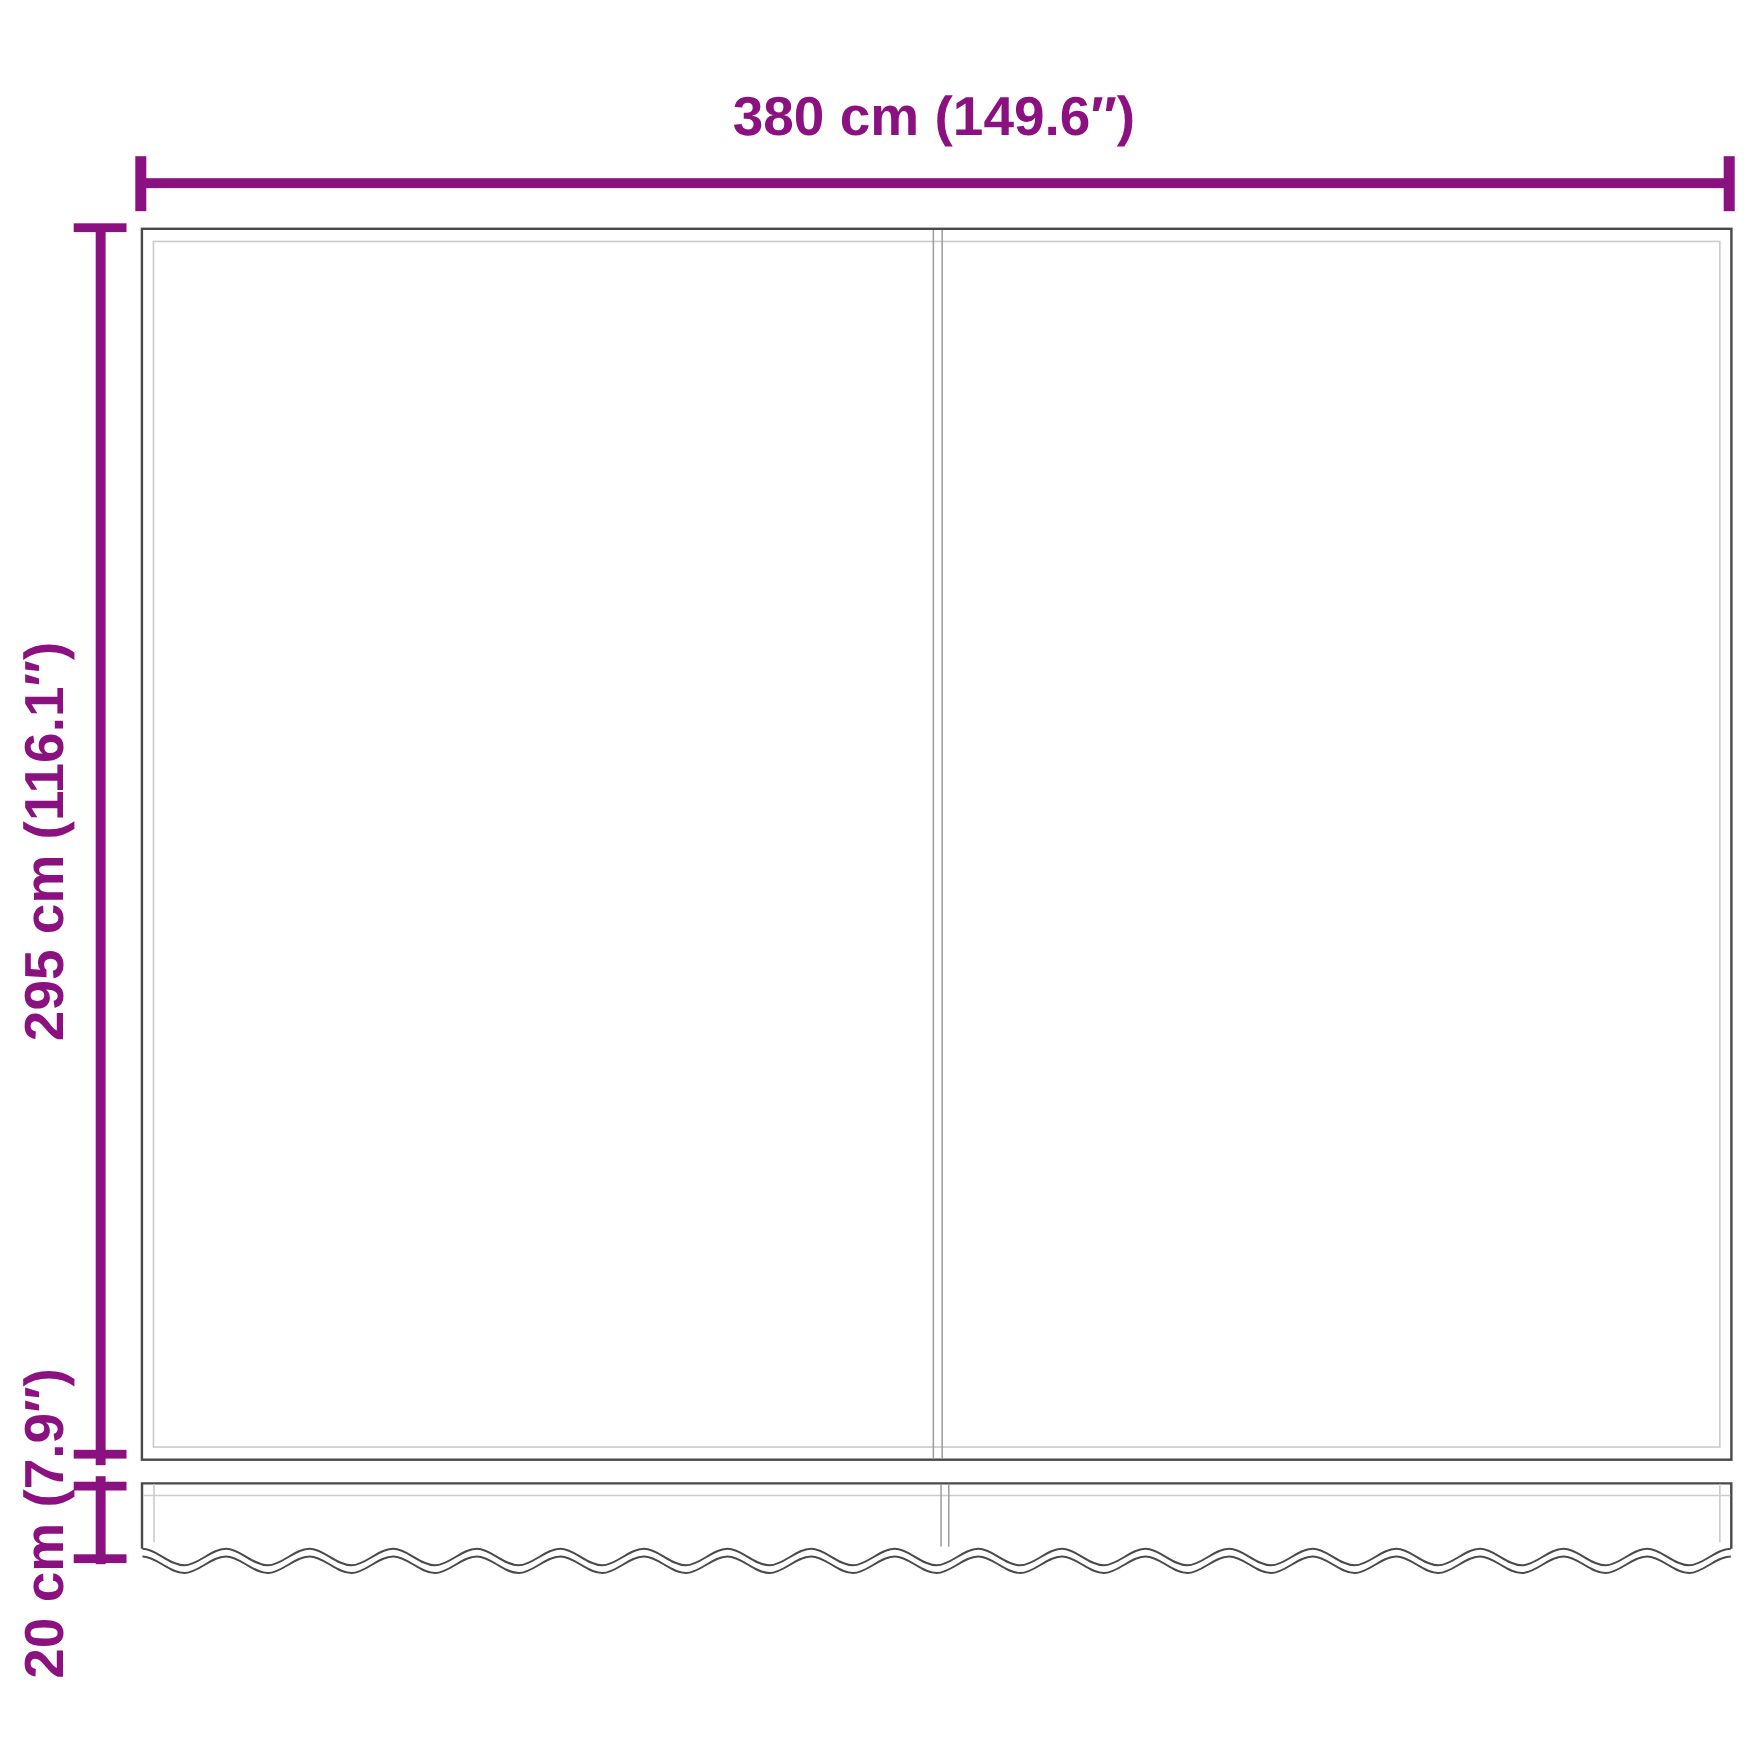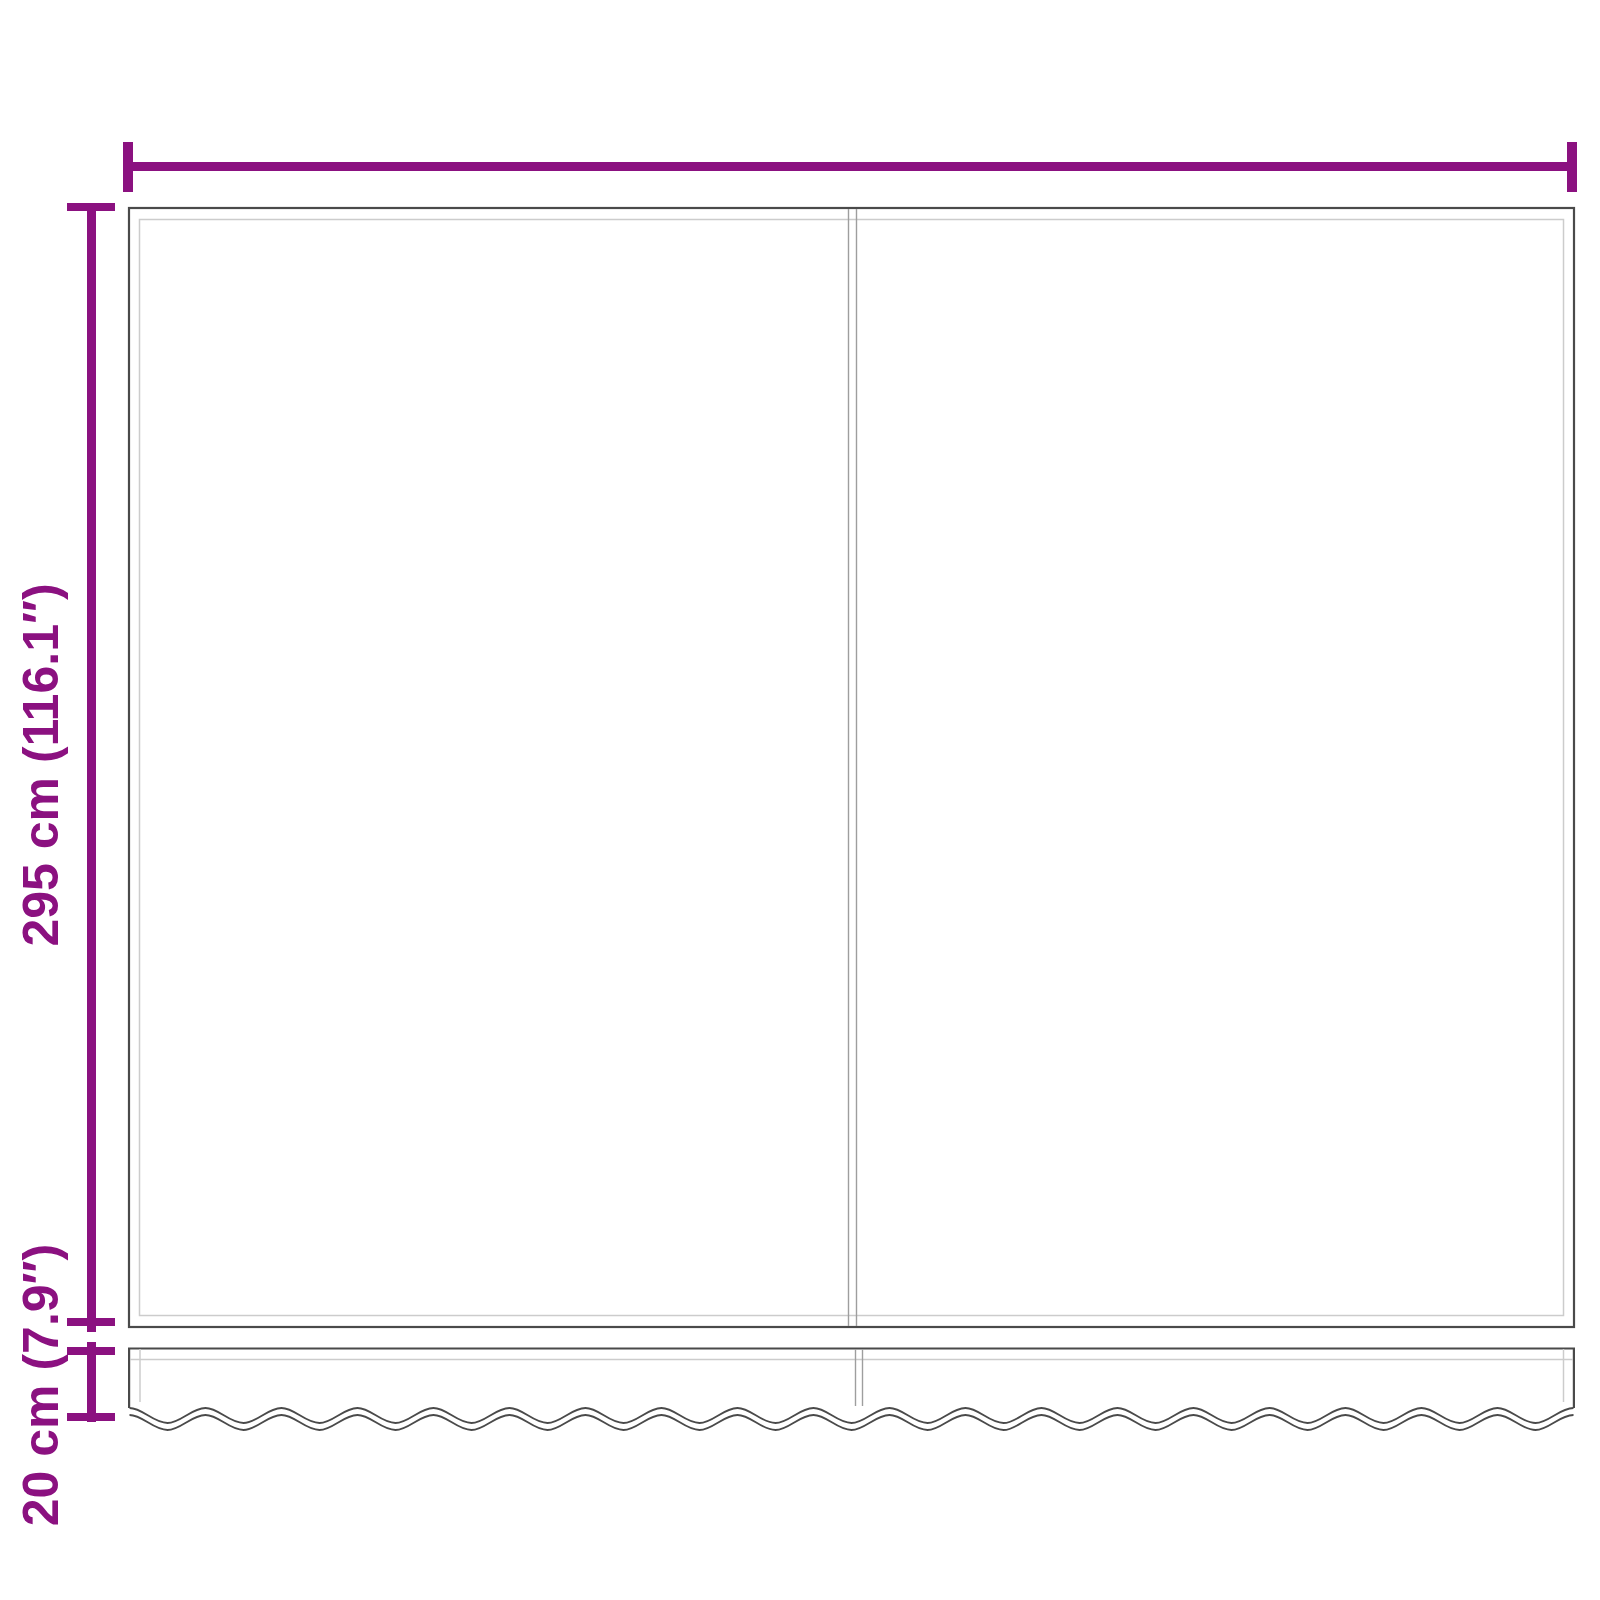--- a/index.html
+++ b/index.html
@@ -44,20 +44,21 @@
     <line x1="1563.5" y1="1349" x2="1563.5" y2="1402" stroke-width="1.5" class="stroke-light"></line>
     <line x1="855.5" y1="1349" x2="855.5" y2="1406" stroke-width="1.4" class="stroke-seam"></line>
     <line x1="862.5" y1="1349" x2="862.5" y2="1406" stroke-width="1.4" class="stroke-seam"></line>
     <path stroke-width="1.8" class="stroke-dark" d="M 129.5 1408 c 13 0 24 15 38 15 c 13 0 24 -15 38 -15 c 13 0 24 15 38 15 c 13 0 24 -15 38 -15 c 13 0 24 15 38 15 c 13 0 24 -15 38 -15 c 13 0 24 15 38 15 c 13 0 24 -15 38 -15 c 13 0 24 15 38 15 c 13 0 24 -15 38 -15 c 13 0 24 15 38 15 c 13 0 24 -15 38 -15 c 13 0 24 15 38 15 c 13 0 24 -15 38 -15 c 13 0 24 15 38 15 c 13 0 24 -15 38 -15 c 13 0 24 15 38 15 c 13 0 24 -15 38 -15 c 13 0 24 15 38 15 c 13 0 24 -15 38 -15 c 13 0 24 15 38 15 c 13 0 24 -15 38 -15 c 13 0 24 15 38 15 c 13 0 24 -15 38 -15 c 13 0 24 15 38 15 c 13 0 24 -15 38 -15 c 13 0 24 15 38 15 c 13 0 24 -15 38 -15 c 13 0 24 15 38 15 c 13 0 24 -15 38 -15 c 13 0 24 15 38 15 c 13 0 24 -15 38 -15 c 13 0 24 15 38 15 c 13 0 24 -15 38 -15 c 13 0 24 15 38 15 c 13 0 24 -15 38 -15 c 13 0 24 15 38 15 c 13 0 24 -15 38 -15"></path>
     <path stroke-width="1.8" class="stroke-dark" d="M 129.5 1415 c 13 0 24 15 38 15 c 13 0 24 -15 38 -15 c 13 0 24 15 38 15 c 13 0 24 -15 38 -15 c 13 0 24 15 38 15 c 13 0 24 -15 38 -15 c 13 0 24 15 38 15 c 13 0 24 -15 38 -15 c 13 0 24 15 38 15 c 13 0 24 -15 38 -15 c 13 0 24 15 38 15 c 13 0 24 -15 38 -15 c 13 0 24 15 38 15 c 13 0 24 -15 38 -15 c 13 0 24 15 38 15 c 13 0 24 -15 38 -15 c 13 0 24 15 38 15 c 13 0 24 -15 38 -15 c 13 0 24 15 38 15 c 13 0 24 -15 38 -15 c 13 0 24 15 38 15 c 13 0 24 -15 38 -15 c 13 0 24 15 38 15 c 13 0 24 -15 38 -15 c 13 0 24 15 38 15 c 13 0 24 -15 38 -15 c 13 0 24 15 38 15 c 13 0 24 -15 38 -15 c 13 0 24 15 38 15 c 13 0 24 -15 38 -15 c 13 0 24 15 38 15 c 13 0 24 -15 38 -15 c 13 0 24 15 38 15 c 13 0 24 -15 38 -15 c 13 0 24 15 38 15 c 13 0 24 -15 38 -15 c 13 0 24 15 38 15 c 13 0 24 -15 38 -15"></path>
   </svg>
 
   <div class="accent" style="left:128px;top:162px;width:1444px;height:9px;"></div>
   <div class="accent" style="left:123px;top:142px;width:10px;height:50px;"></div>
   <div class="accent" style="left:1567px;top:142px;width:10px;height:50px;"></div>
+  <div class="dim-label" style="left:849px;top:106px;">380 cm (149.6″)</div>
 
   <div class="accent" style="left:87px;top:204px;width:9px;height:1128px;"></div>
   <div class="accent" style="left:67px;top:203px;width:48px;height:8px;"></div>
   <div class="accent" style="left:67px;top:1318px;width:48px;height:8px;"></div>
   <div class="dim-label vertical" style="left:41px;top:765px;">295 cm (116.1″)</div>
 
   <div class="accent" style="left:87px;top:1342px;width:9px;height:80px;"></div>
   <div class="accent" style="left:67px;top:1347px;width:48px;height:8px;"></div>
   <div class="accent" style="left:67px;top:1413px;width:48px;height:8px;"></div>
   <div class="dim-label vertical" style="left:41px;top:1385px;">20 cm (7.9″)</div>

